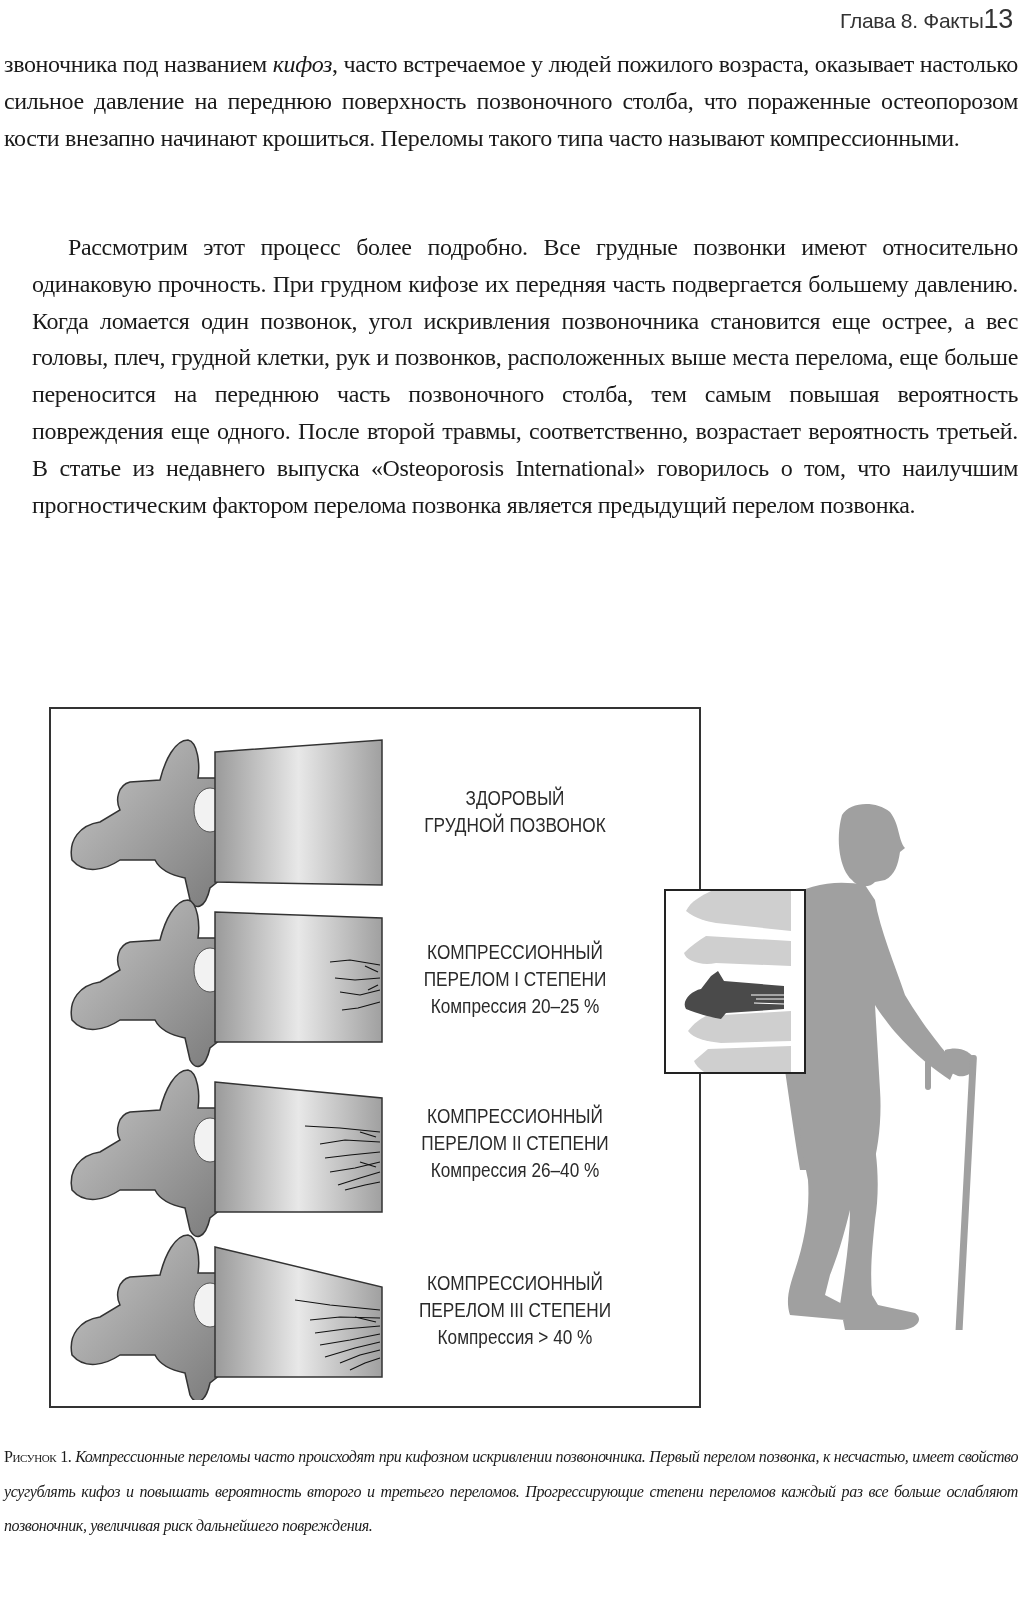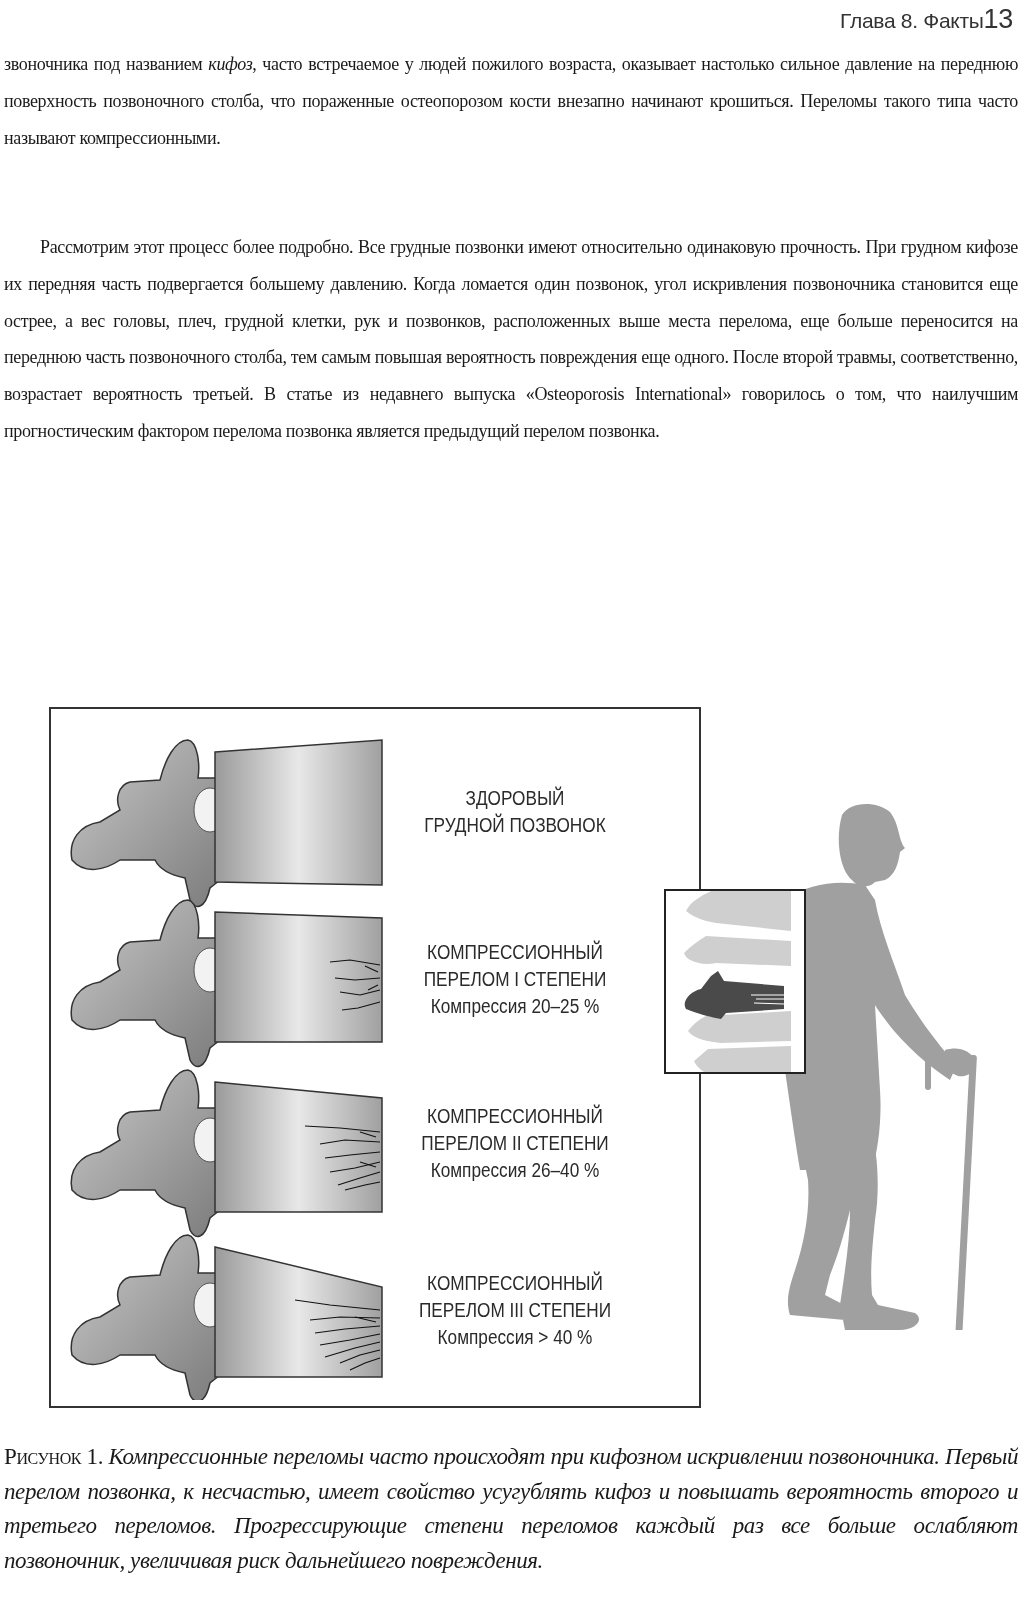--- a/index.html
+++ b/index.html
@@ -1,30 +1,30 @@
 <!DOCTYPE html>
 <html><head>
 <meta charset="utf-8">
 <style>
   html, body { margin:0; padding:0; background:#fff; }
   body { width:1025px; height:1614px; position:relative; overflow:hidden; color:#1a1a1a; }
   .running-head { position:absolute; top:4px; right:12px; font-family:"Liberation Sans", sans-serif; font-size:21px; color:#333; letter-spacing:-0.3px; }
   .running-head .pg { font-size:27px; }
-  .body-text { position:absolute; left:4px; width:1014px; font-family:"Liberation Serif", serif; font-size:18px; line-height:36.8px; text-align:justify; letter-spacing:-0.35px; }
+  .body-text { position:absolute; left:4px; width:1014px; font-family:"Liberation Serif", serif; font-size:24px; line-height:36.8px; text-align:justify; letter-spacing:-0.35px; }
   .body-text p { margin:0; }
   .p1 { top:46px; }
   .p2 { top:229px; }
-  .p2 p { text-indent:36px; }
+  .p2 p { text-indent:36px;margin-left:28px; }
   .figure-frame { position:absolute; left:49px; top:707px; width:652px; height:701px; border:2px solid #333; box-sizing:border-box; background:#fff; }
   .vert { position:absolute; }
   .label { position:absolute; font-family:"Liberation Sans", sans-serif; font-size:20px; line-height:27px; text-align:center; color:#2a2a2a; transform:scaleX(0.86); transform-origin:center; width:260px; }
   .label .sub { display:block; }
   .inset { position:absolute; left:664px; top:889px; width:142px; height:185px; border:2px solid #222; background:#fff; box-sizing:border-box; overflow:hidden; z-index:3; }
   .man { position:absolute; left:700px; top:770px; z-index:2; }
-  .caption { position:absolute; left:4px; top:1440px; width:1014px; font-family:"Liberation Serif", serif; font-size:23px; line-height:34.6px; text-align:justify; letter-spacing:-0.4px; }
+  .caption { position:absolute; left:4px; top:1440px; width:1014px; font-family:"Liberation Serif", serif; font-size:16px; line-height:34.6px; text-align:justify; letter-spacing:-0.4px; }
   .caption .fig-no { font-variant:small-caps; font-weight:normal; }
   .caption .fig-text { font-style:italic; }
 </style>
 </head>
 <body>
 
 <div class="running-head">
   <span>Глава 8. Факты</span><span class="pg">13</span>
 </div>
 

